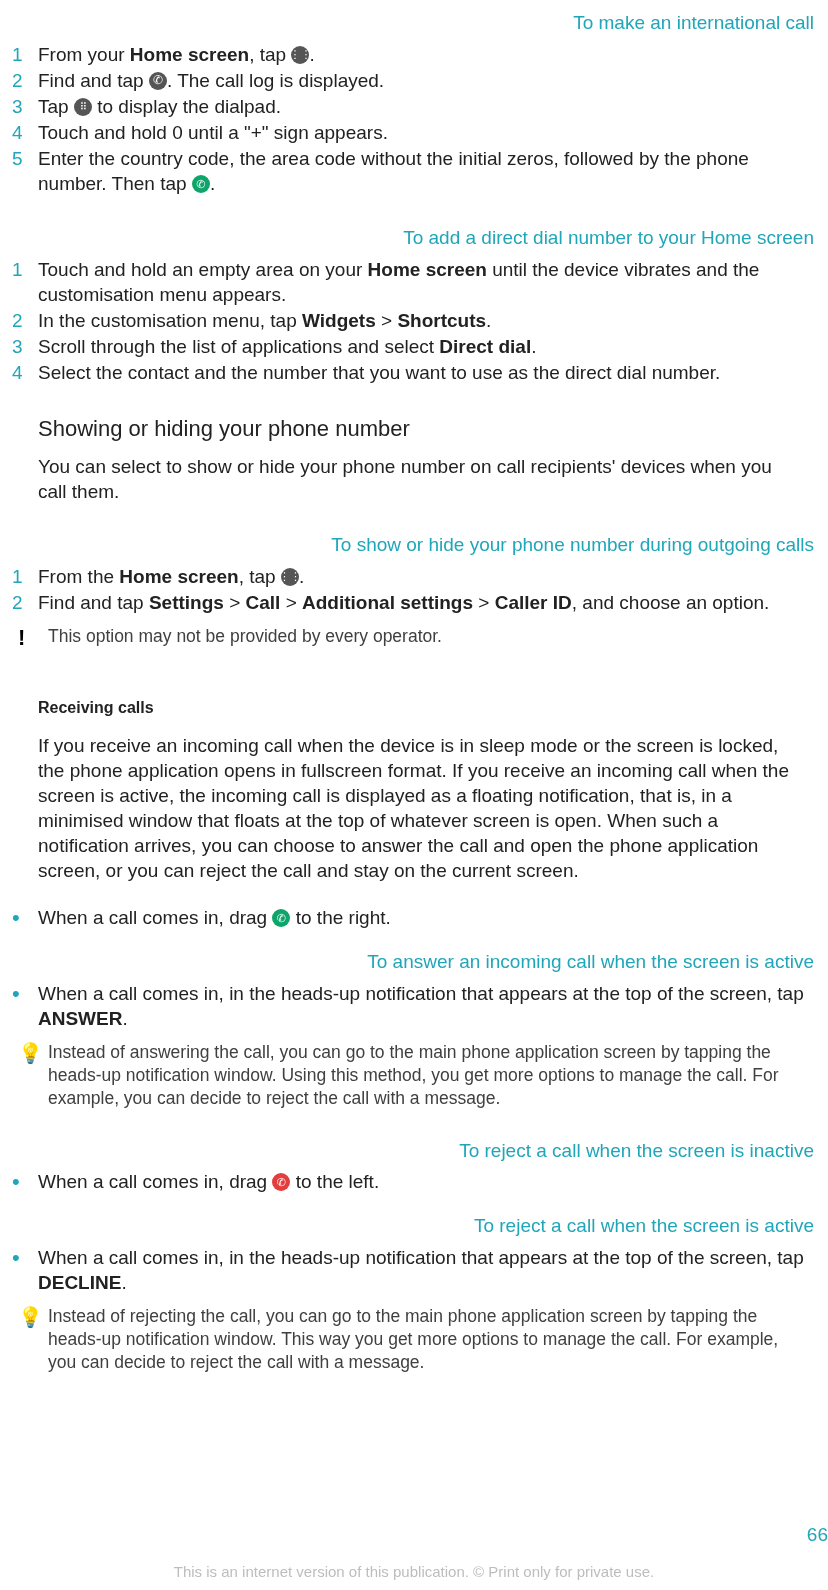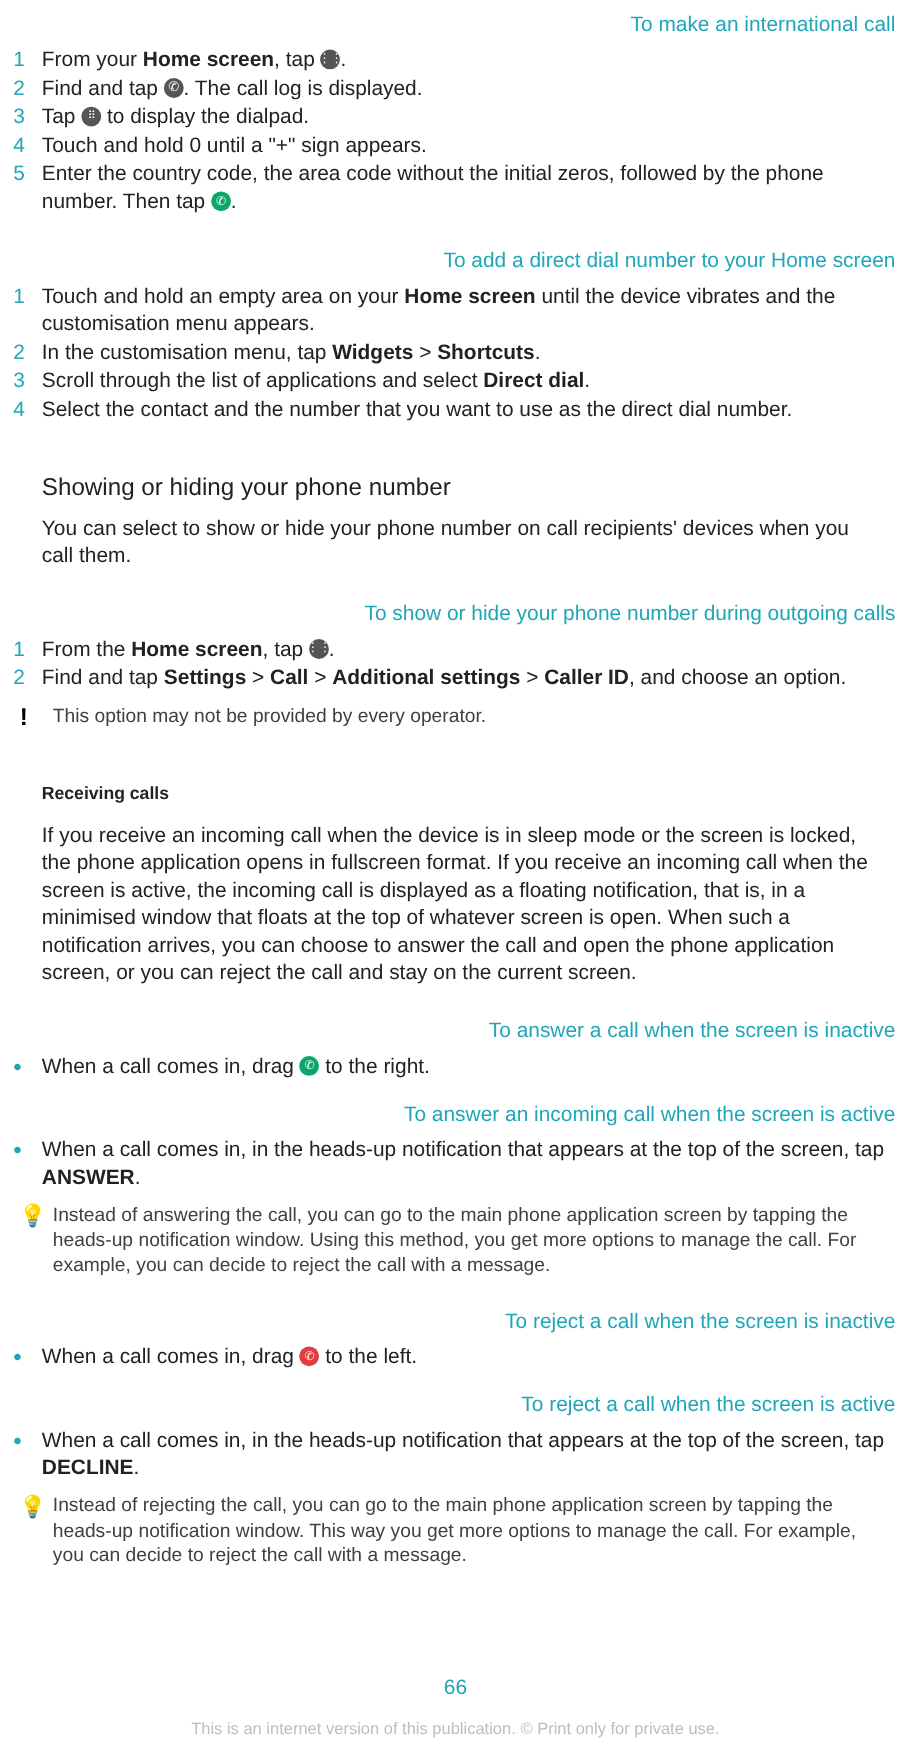--- a/index.html
+++ b/index.html
@@ -1,19 +1,19 @@
 <!DOCTYPE html>
 <html><head>
 <meta charset="utf-8">
 <style>
   * { box-sizing: border-box; margin: 0; padding: 0; }
   html, body { width: 828px; background: #fff; font-family: Arial, Helvetica, sans-serif; color: #000; }
   .page { width: 828px; min-height: 1590px; padding: 0 14px 0 12px; position: relative; }
   .teal-heading { color: #1fa6b8; font-weight: 400; font-size: 19px; line-height: 1.35; margin: 10px 0 6px 26px; text-align: right; }
-  .sub-heading { color: #222; font-weight: 400; font-size: 22px; line-height: 1.3; margin: 44px 0 10px 26px; }
+  .sub-heading { color: #222; font-weight: 400; font-size: 22px; line-height: 1.3; margin: 30px 0 10px 26px; }
   .section-heading { color: #222; font-weight: 700; font-size: 16px; margin: 48px 0 16px 26px; }
   .para { color: #222; font-size: 19px; line-height: 1.32; margin: 0 14px 0 26px; }
   .step-list { margin: 4px 0 0 0; padding: 0; }
   .step { display: flex; align-items: flex-start; margin: 1px 0; }
   .step-num { width: 26px; flex-shrink: 0; text-align: left; color: #1fa6b8; font-size: 19px; line-height: 1.32; }
   .step-text { flex: 1; color: #222; font-size: 19px; line-height: 1.32; padding-right: 4px; }
   .bold { font-weight: 700; }
   .bullet-list { margin: 4px 0 0 0; }
   .bullet { display: flex; align-items: flex-start; margin: 1px 0; }
   .bullet-dot { width: 26px; flex-shrink: 0; text-align: left; color: #1fa6b8; font-size: 22px; line-height: 1.15; }
@@ -25,21 +25,21 @@
     width: 18px; height: 18px; border-radius: 50%;
     background: #555; color: #fff; font-size: 11px; vertical-align: middle;
     position: relative; top: -1px;
   }
   .icon-phone { background: #555; font-size: 12px; }
   .icon-dial { background: #555; font-size: 10px; letter-spacing: -1px; }
   .icon-answer { background: #0ea56a; }
   .icon-reject { background: #e43d3d; }
   .icon-bulb { font-size: 20px; }
   .icon-excl { font-size: 22px; font-weight: 700; }
-  .page-number { position: absolute; bottom: 54px; left: 0; width: 828px; text-align: center; color: #1fa6b8; font-size: 19px; }
+  .page-number { position: absolute; bottom: 54px; left: 0; width: 828px; text-align: right; color: #1fa6b8; font-size: 19px; }
   .footer { position: absolute; bottom: 20px; left: 0; width: 828px; text-align: center; color: #bdbdbd; font-size: 15px; }
   .spacer-sm { height: 8px; }
   .spacer-md { height: 18px; }
 </style>
 </head>
 <body>
 
 <div class="page">
 
   <div class="teal-heading">To make an international call</div>
@@ -126,21 +126,20 @@
 
   <div class="note">
     <div class="note-icon icon-excl">!</div>
     <div class="note-text">This option may not be provided by every operator.</div>
   </div>
 
   <div class="section-heading">Receiving calls</div>
   <div class="para">If you receive an incoming call when the device is in sleep mode or the screen is locked, the phone application opens in fullscreen format. If you receive an incoming call when the screen is active, the incoming call is displayed as a floating notification, that is, in a minimised window that floats at the top of whatever screen is open. When such a notification arrives, you can choose to answer the call and open the phone application screen, or you can reject the call and stay on the current screen.</div>
 
   <div class="spacer-md"></div>
-  <div class="teal-heading">To answer a call when the screen is inactive</div>
   <div class="bullet-list">
     <div class="bullet">
       <div class="bullet-dot">•</div>
       <div class="step-text">
         <span>When a call comes in, drag </span><span class="icon-inline icon-answer">✆</span><span> to the right.</span>
       </div>
     </div>
   </div>
 
   <div class="spacer-sm"></div>

